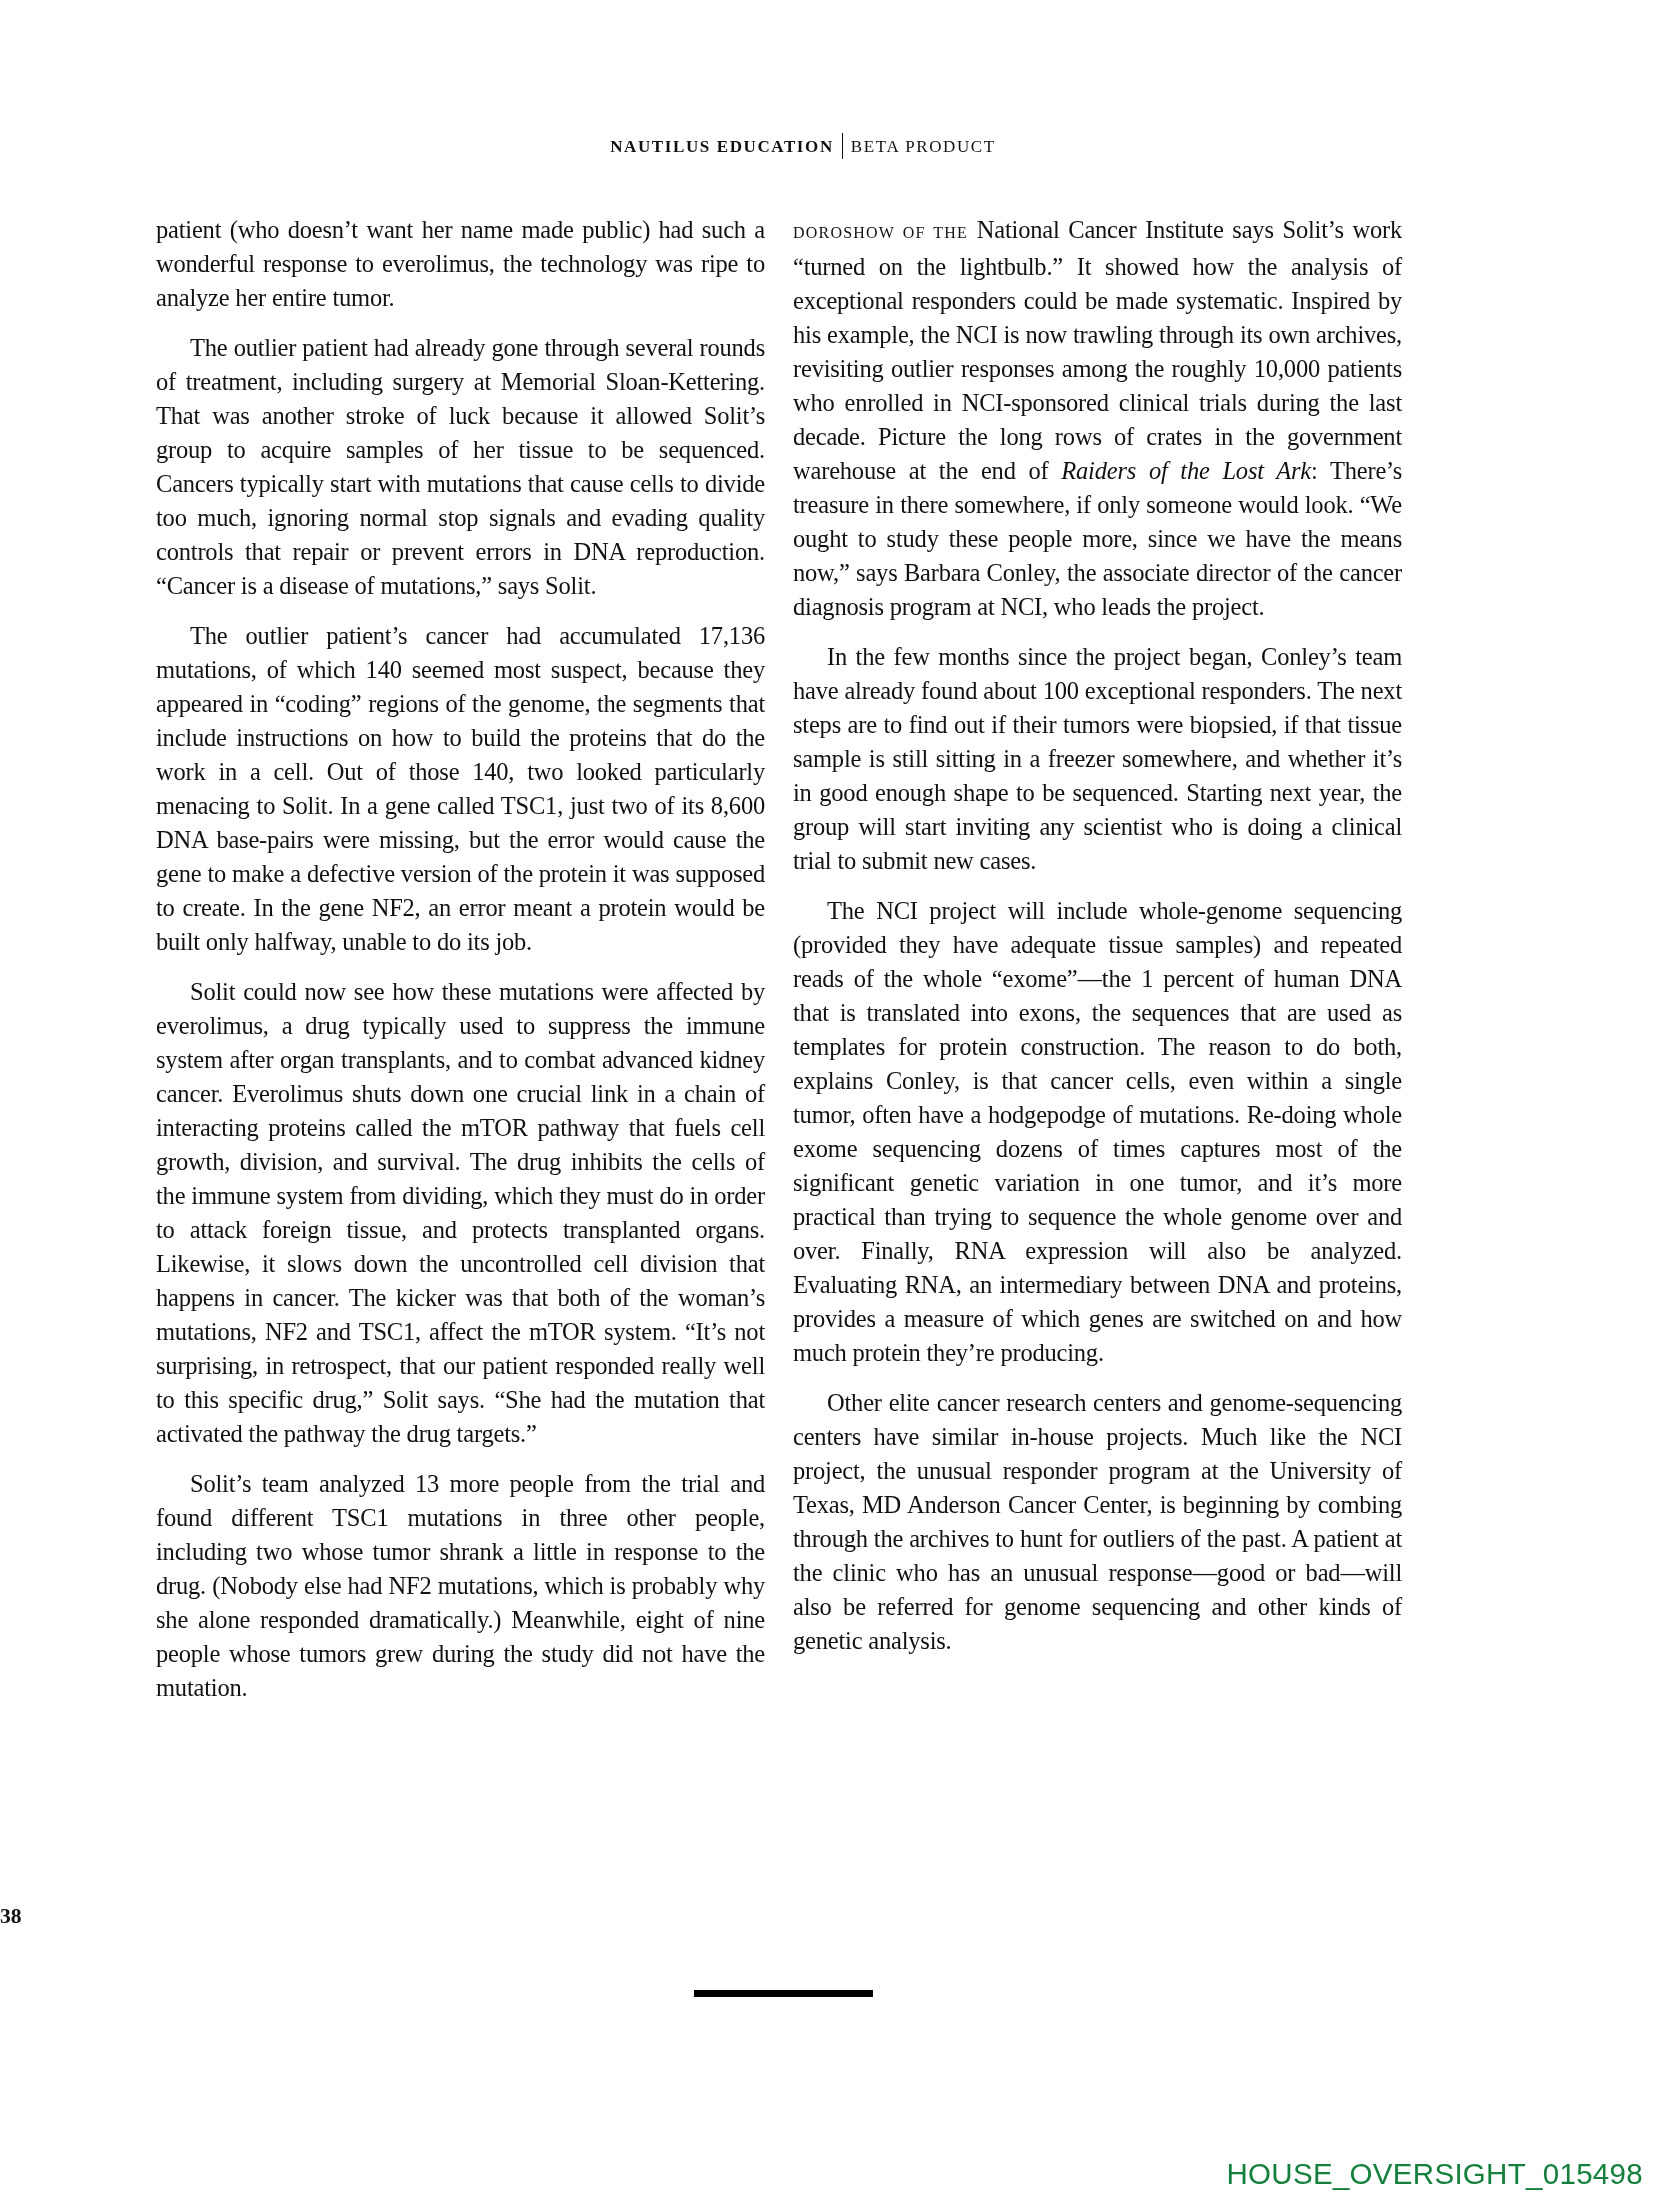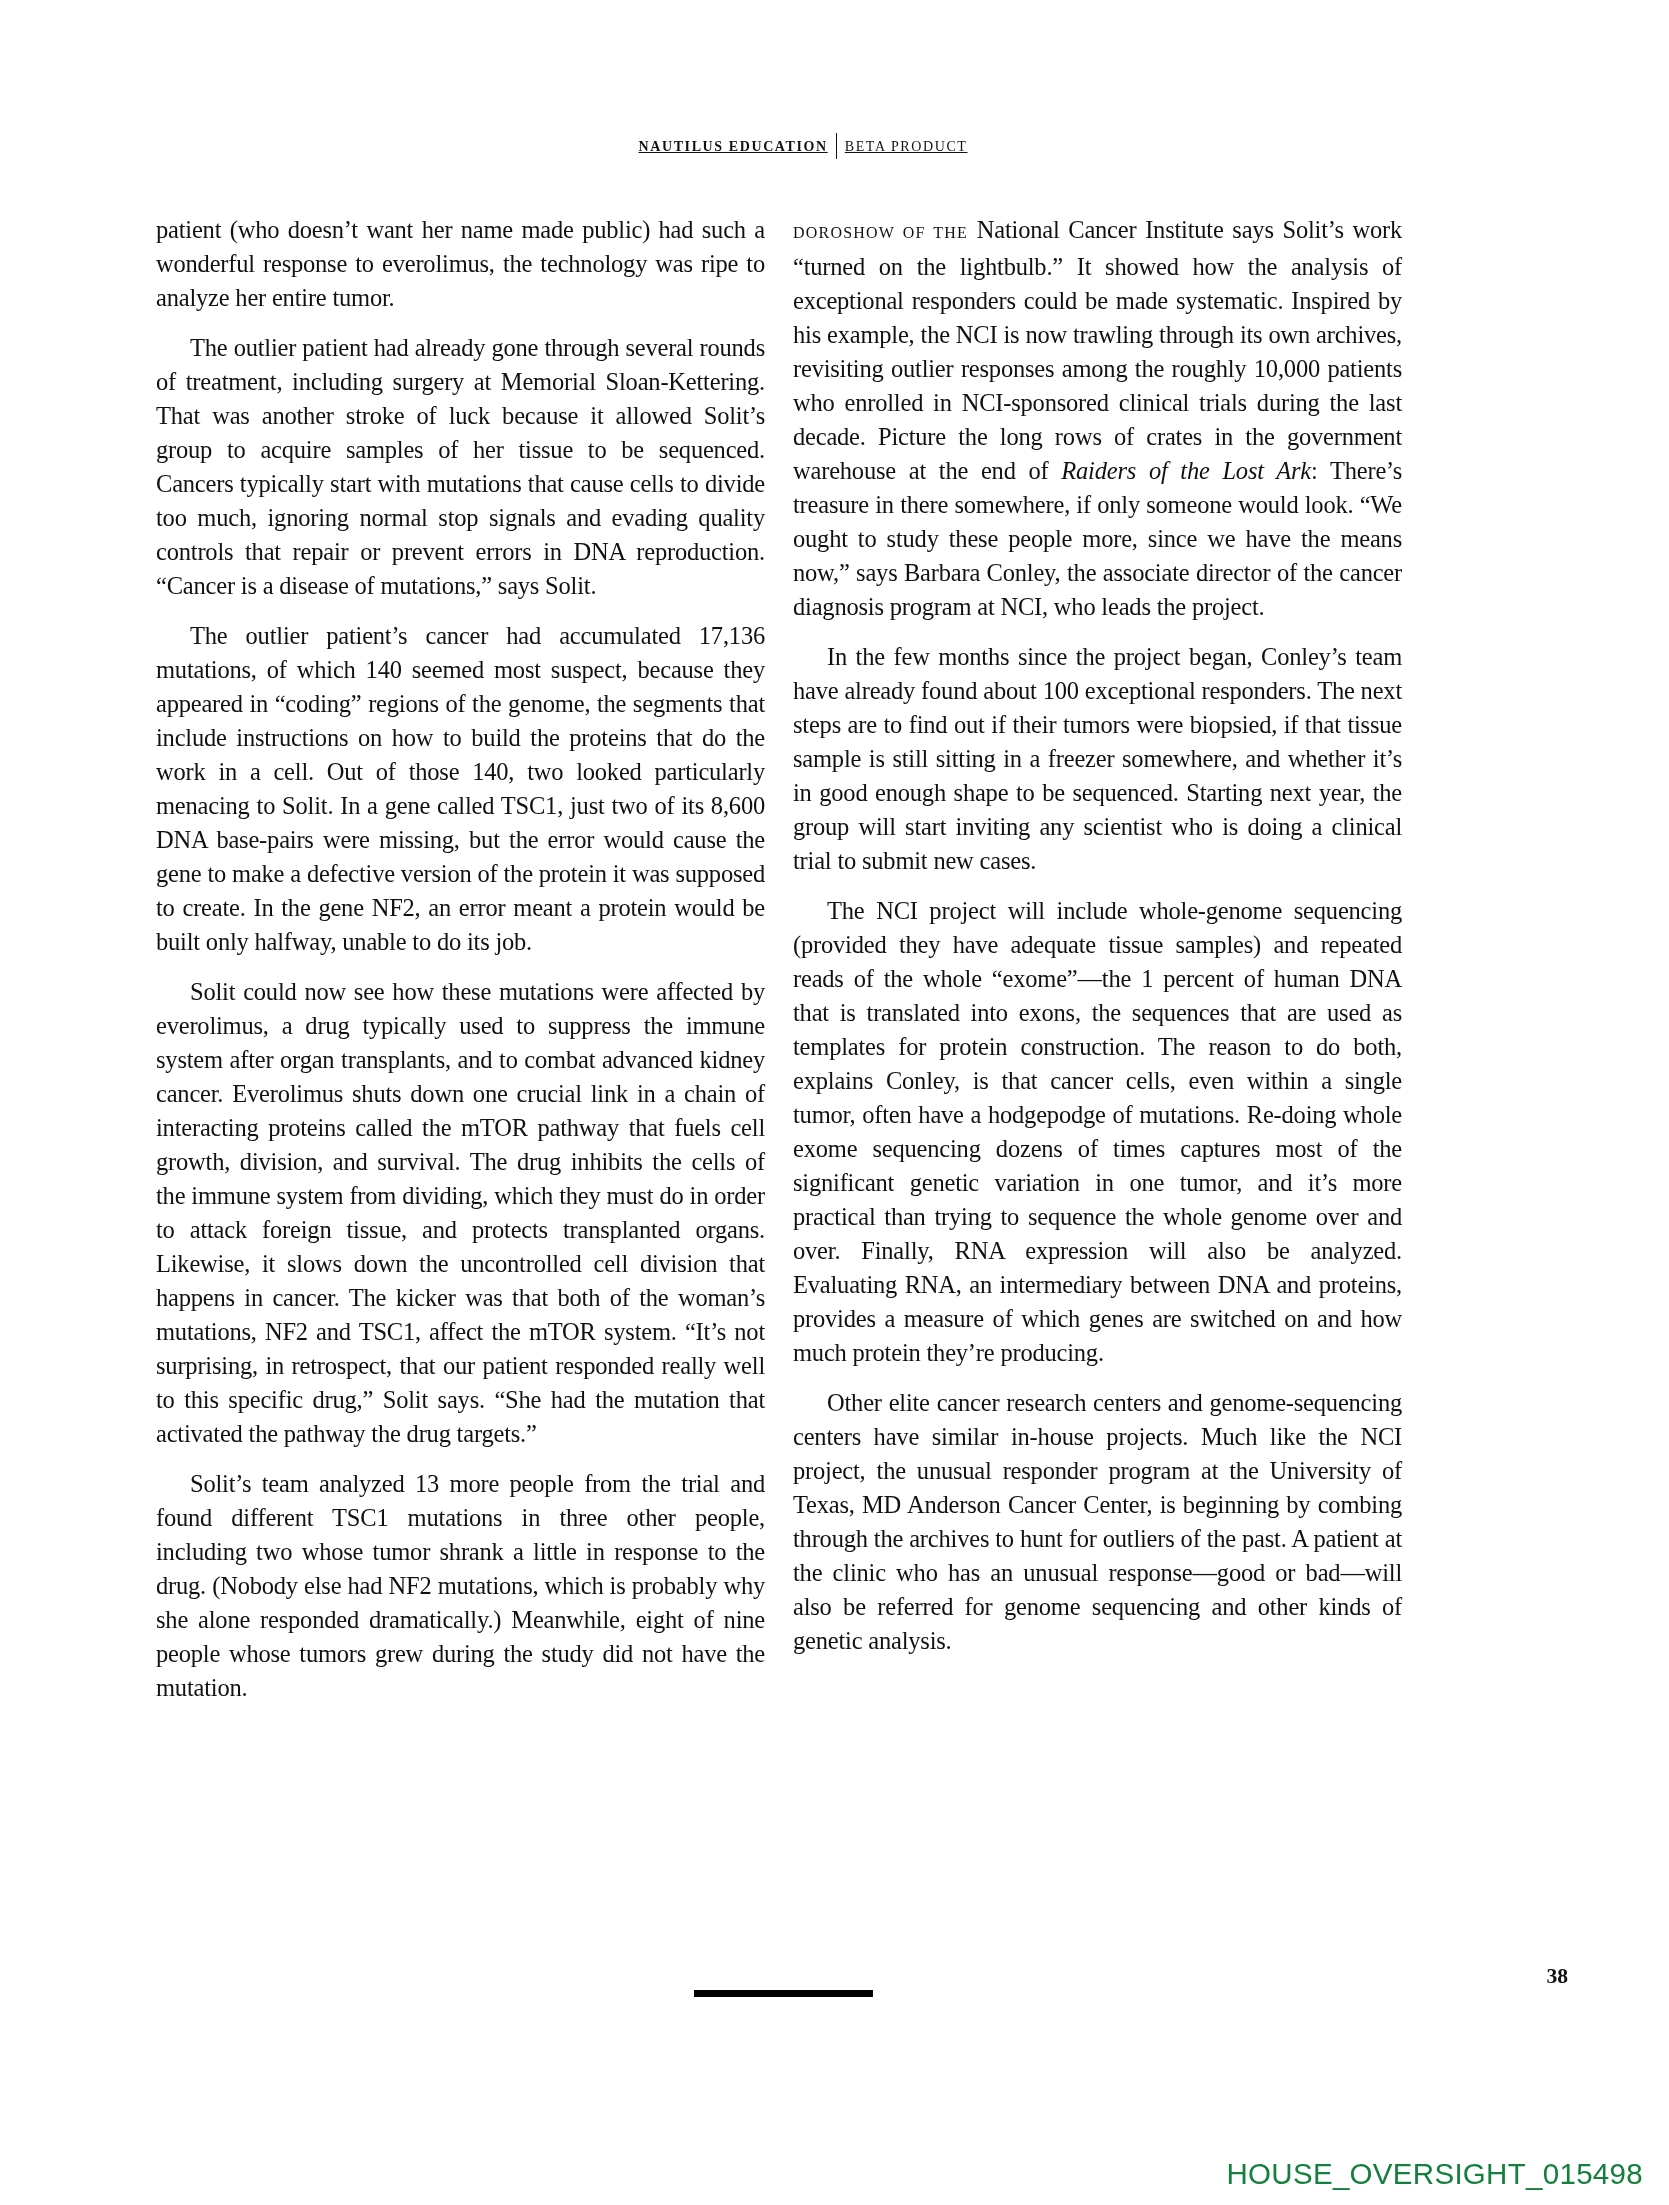--- a/index.html
+++ b/index.html
@@ -4,23 +4,22 @@
   <style>
     html, body { margin: 0; padding: 0; background: #ffffff; }
     body {
       width: 1669px; height: 2205px; position: relative; overflow: hidden;
       color: #111111;
       font-family: "Liberation Serif", "DejaVu Serif", serif;
     }
     .running-head {
       position: absolute; top: 134px; left: 0; width: 1606px;
       text-align: center;
-      font-size: 14px; letter-spacing: 1.6px;
+      font-size: 17px; letter-spacing: 1.6px;
       line-height: 26px;
-      text-decoration: underline;
     }
     .running-head .brand { font-weight: bold; }
     .running-head .divider {
       display: inline-block; width: 1.3px; height: 26px; background: #111;
       vertical-align: middle; margin: 0 7.9px; position: relative; top: -2px;
     }
     .running-head .section { font-weight: normal; }
 
     .column {
       position: absolute; top: 213px;
@@ -35,22 +34,22 @@
     .column p.indent { text-indent: 34px; }
     .column p + p { margin-top: 16px; }
     .lead-caps { font-weight: normal; font-size: 16px; letter-spacing: 1.2px; }
     em { font-style: italic; }
 
     .footer-rule {
       position: absolute; left: 694px; top: 1990px; width: 179px; height: 7.2px;
       background: #000;
     }
     .page-number {
-      position: absolute; left: 0; width: 1568px; top: 1964px;
-      text-align: right; font-weight: bold; font-size: 21.6px;
+      position: absolute; left: 0; width: 1568px; top: 1904px;
+      text-align: left; font-weight: bold; font-size: 21.6px;
     }
     .bates-stamp {
       position: absolute; right: 26px; top: 2157px;
       font-family: "Liberation Sans", "DejaVu Sans", sans-serif;
       font-size: 29.5px; letter-spacing: 0.3px; color: #15803d;
     }
   </style>
 </head>
 <body>
 

